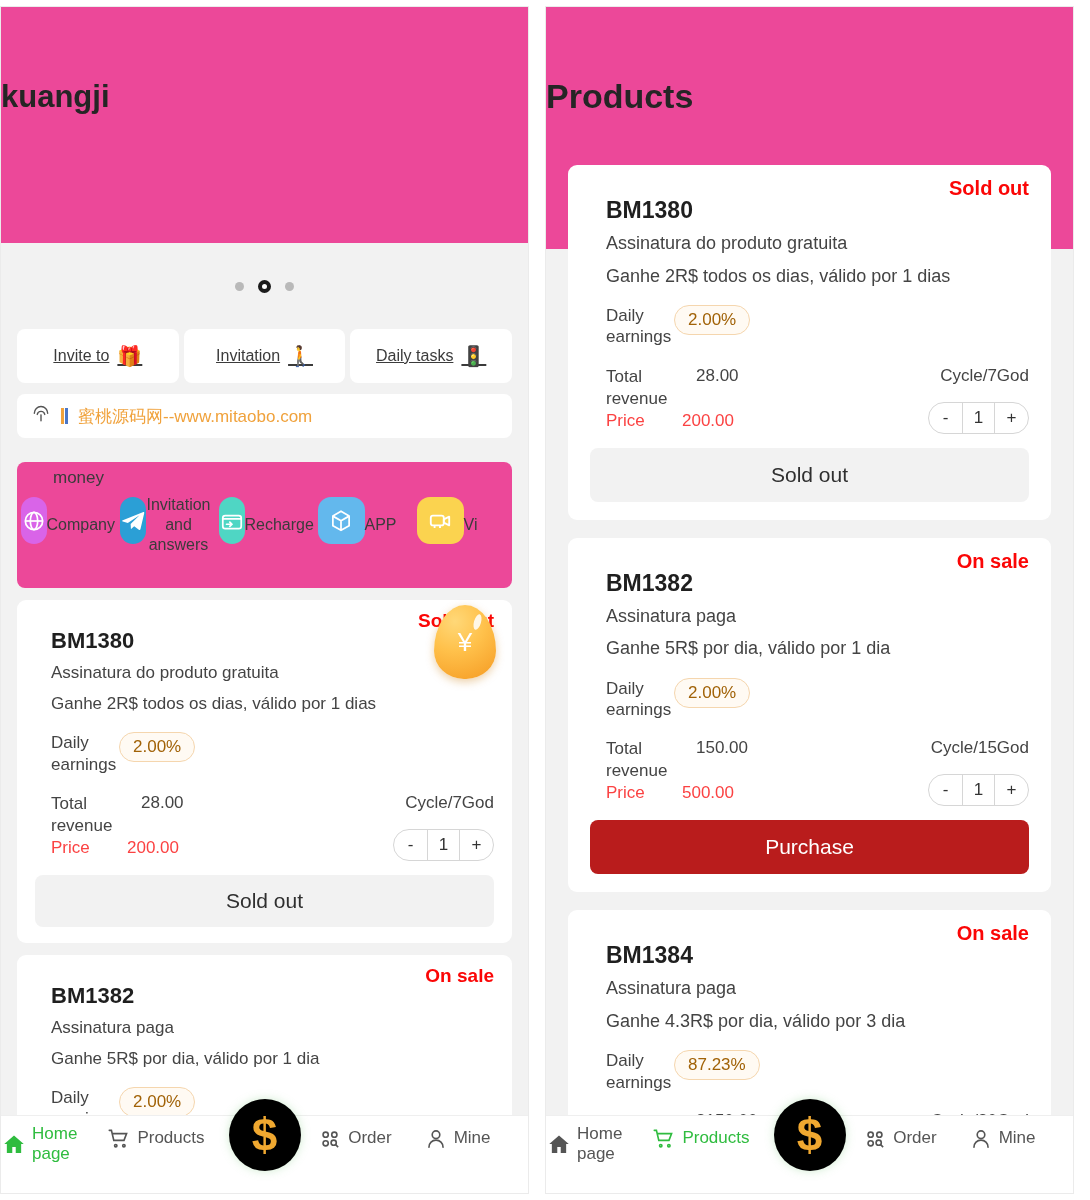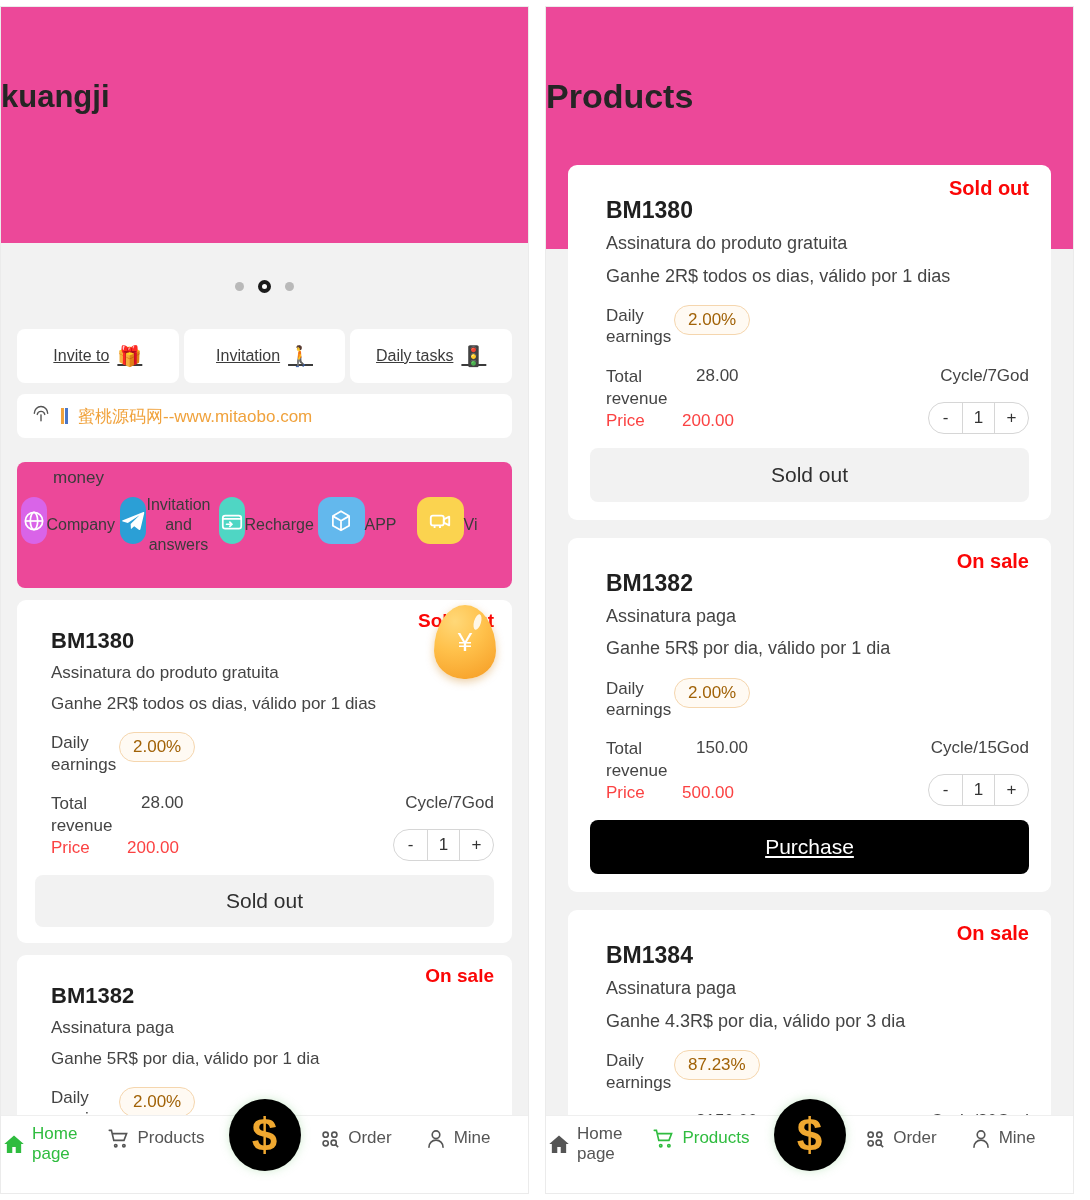--- a/index.html
+++ b/index.html
@@ -239,21 +239,21 @@
   .cta {
     margin-top: 14px;
     height: 52px;
     border-radius: 8px;
     display: flex;
     align-items: center;
     justify-content: center;
     font-size: 21px;
   }
   .cta.sold  { background: #f2f2f2; color: #2f2f2f; }
-  .cta.buy   { background: #000000; color: #ffffff; text-decoration: underline; }
+  .cta.buy   { background: #b91c1c; color: #ffffff; }
   .prod-card.r .cta { height: 54px; }
 
   
   .egg {
     position: absolute;
     width: 62px; height: 74px;
     border-radius: 50% 50% 48% 48% / 62% 62% 38% 38%;
     background: radial-gradient(circle at 34% 22%, #ffd878 0%, #ffc14b 42%, #f59a22 100%);
     display: flex; align-items: center; justify-content: center;
     color: #ffffff;

